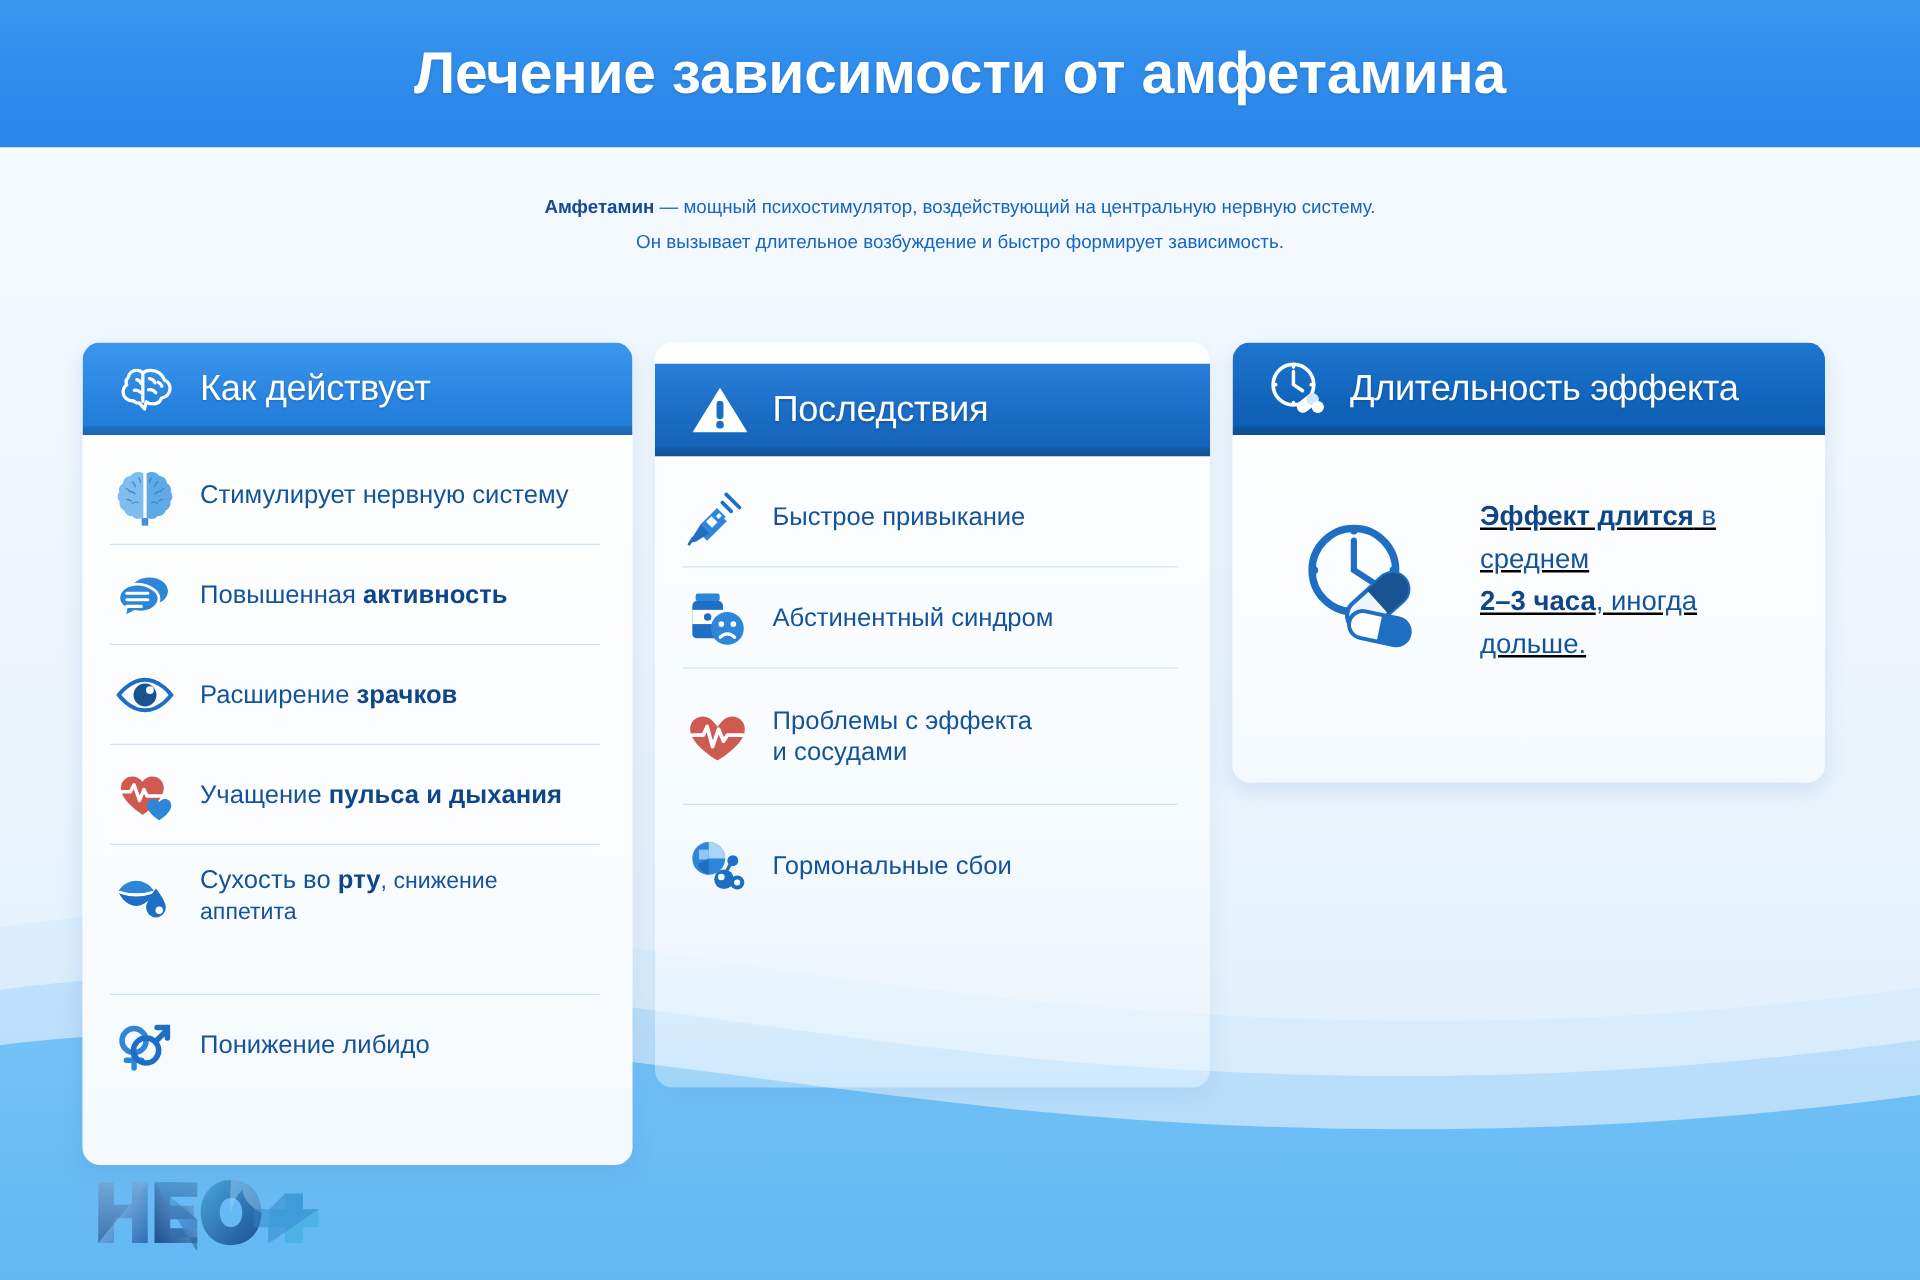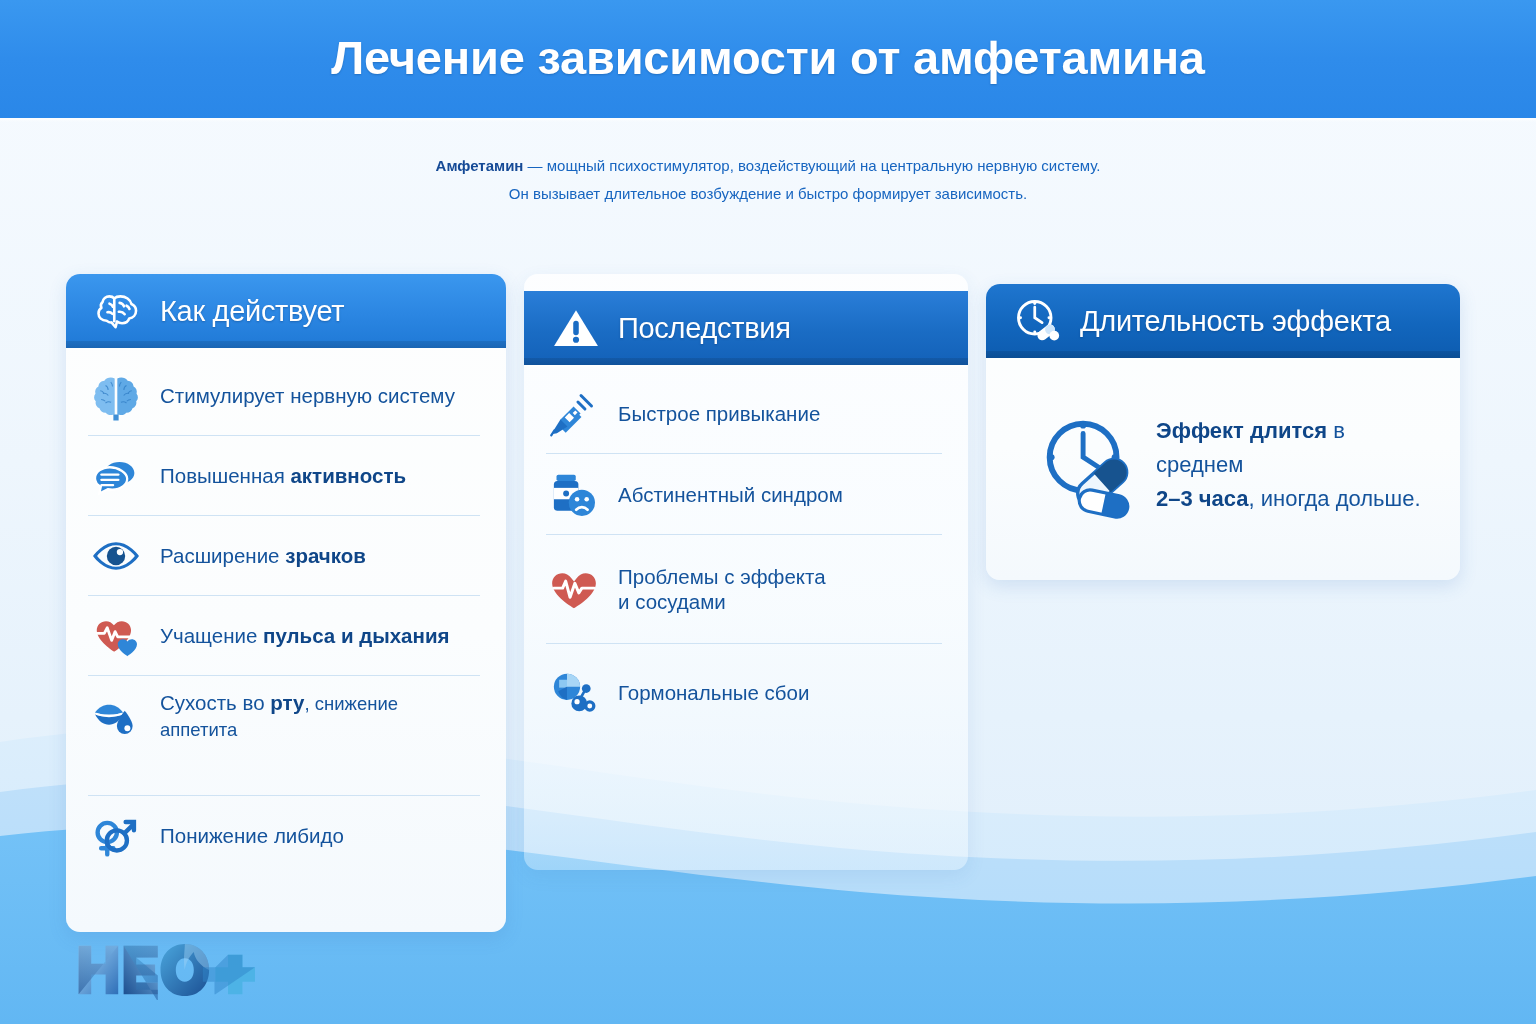--- a/index.html
+++ b/index.html
@@ -49,21 +49,21 @@
 
   .card-body{padding:8px 26px 18px 22px;}
   .row{display:flex;align-items:center;gap:16px;position:relative;}
   .row + .row{border-top:1px solid #cfe3f4;}
   .row-icon{width:56px;height:56px;flex:0 0 56px;display:block;}
   .row-text{color:#14539c;font-size:20.5px;line-height:1.22;}
   .row-text b{font-weight:bold;color:#0f4688;}
   .row-text .sm{font-size:18.5px;}
 
   
-  .c3-body{display:flex;align-items:center;gap:8px;padding:48px 32px 56px 44px;}
+  .c3-body{display:flex;align-items:center;gap:36px;padding:48px 32px 56px 44px;text-decoration:underline;}
   .c3-icon{width:118px;height:118px;flex:0 0 118px;display:block;}
   .c3-text{color:#14539c;font-size:22px;line-height:1.55;}
   .c3-text b{font-weight:bold;color:#0f4688;}
 
   
   .logo{position:absolute;left:75px;top:940px;width:180px;height:60px;}
 </style>
 </head>
 <body>
 
@@ -277,21 +277,21 @@
           <circle cx="50" cy="48" r="2.8" fill="#ffffff"></circle>
         </svg>
         <div class="row-text">
           <span>Гормональные сбои</span>
         </div>
       </div>
 
     </div>
   </div>
 
-  <div class="card card-solid" style="left:986px;top:284px;width:474px;height:296px;">
+  <div class="card card-solid" style="left:986px;top:274px;width:474px;height:352px;">
     <div class="card-hdr hdr-c">
       <svg class="card-hdr-icon" viewBox="0 0 64 64">
         <circle cx="28" cy="28" r="20" fill="none" stroke="#ffffff" stroke-width="3.6"></circle>
         <path d="M28 15v13l9 6" fill="none" stroke="#ffffff" stroke-width="3.4" stroke-linecap="round"></path>
         <circle cx="28" cy="10.5" r="1.8" fill="#ffffff"></circle>
         <circle cx="45.5" cy="28" r="1.8" fill="#ffffff"></circle>
         <circle cx="28" cy="45.5" r="1.8" fill="#ffffff"></circle>
         <circle cx="10.5" cy="28" r="1.8" fill="#ffffff"></circle>
         <g transform="rotate(-38 42 46)">
           <rect x="30" y="40" width="24" height="12" rx="6" fill="#ffffff"></rect>

